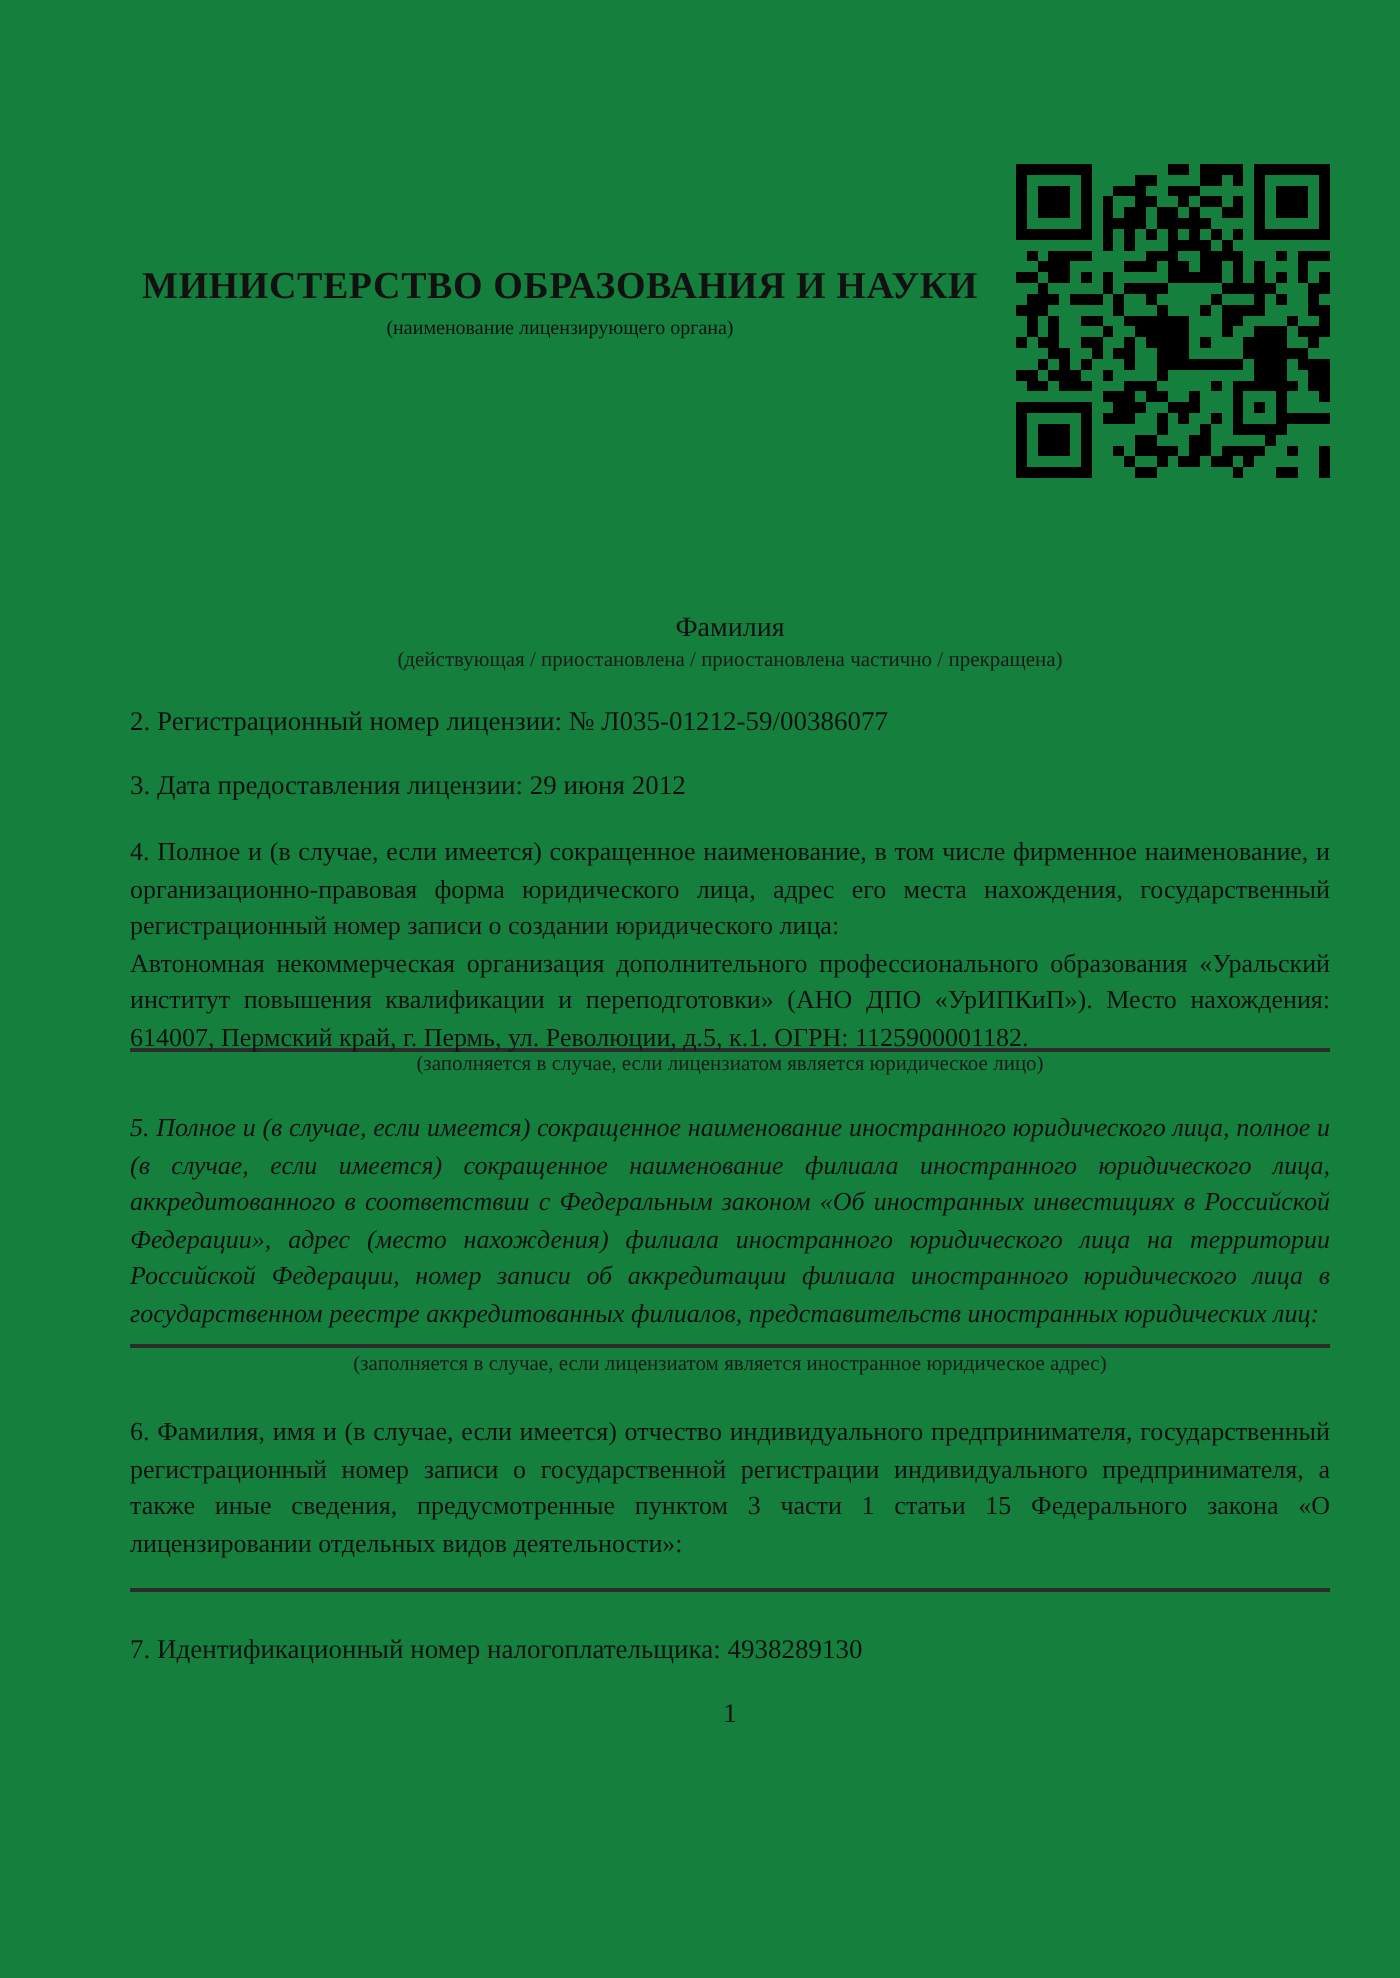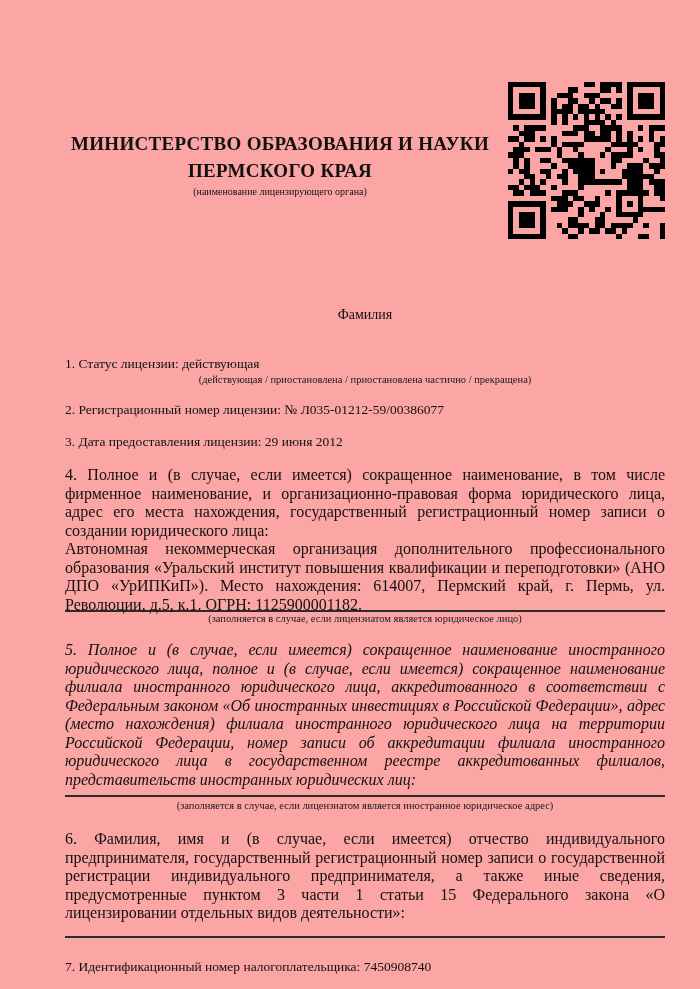--- a/index.html
+++ b/index.html
@@ -1,19 +1,19 @@
 <!DOCTYPE html>
 <html lang="ru"><head>
 <meta charset="utf-8">
 <style>
   html,body{margin:0;padding:0;background:#fff;}
   .page{
     position:relative;
     width:700px;height:989px;
-    background:#fca5a5;
+    background:#15803d;
     font-family:"Liberation Serif","DejaVu Serif",serif;
     color:#111;
     overflow:hidden;
   }
   
   .ministry{
     position:absolute;left:65px;top:130px;width:430px;
     text-align:center;font-weight:bold;font-size:19px;line-height:27px;
     letter-spacing:.3px;
   }
@@ -22,21 +22,21 @@
     letter-spacing:0;margin-top:2px;
   }
   .qr{
     position:absolute;left:508px;top:82px;width:157px;height:157px;
   }
   .qr svg{display:block;width:157px;height:157px;}
   
   .content{position:absolute;left:65px;top:306px;width:600px;}
   .doc-title{text-align:center;font-size:14px;line-height:18px;}
   .line-item{font-size:13.5px;line-height:19px;margin:0;}
-  .para{font-size:16px;line-height:18.5px;text-align:justify;margin:0;}
+  .para{font-size:13px;line-height:18.5px;text-align:justify;margin:0;}
   .caption{font-size:10.5px;line-height:13px;text-align:center;color:#1a1a1a;}
   .rule{height:0;border-top:2px solid #2b2b2b;}
   .mt-status{margin-top:30px;}
   .mt-reg{margin-top:14px;}
   .mt-date{margin-top:13px;}
   .mt-legal{margin-top:15px;}
   .rule-legal{margin-top:-4px;}
   .mt-foreign{margin-top:16px;font-style:italic;}
   .rule-foreign{margin-top:6px;}
   .rule-foreign + .caption{margin-top:2px;}
@@ -52,35 +52,30 @@
 <div class="page">
 
   <div class="qr">
       <svg viewBox="0 0 29 29" shape-rendering="crispEdges">
         <path d="M0 0h1v1h-1zM1 0h1v1h-1zM2 0h1v1h-1zM3 0h1v1h-1zM4 0h1v1h-1zM5 0h1v1h-1zM6 0h1v1h-1zM14 0h1v1h-1zM15 0h1v1h-1zM17 0h1v1h-1zM18 0h1v1h-1zM19 0h1v1h-1zM20 0h1v1h-1zM22 0h1v1h-1zM23 0h1v1h-1zM24 0h1v1h-1zM25 0h1v1h-1zM26 0h1v1h-1zM27 0h1v1h-1zM28 0h1v1h-1zM0 1h1v1h-1zM6 1h1v1h-1zM11 1h1v1h-1zM12 1h1v1h-1zM17 1h1v1h-1zM18 1h1v1h-1zM20 1h1v1h-1zM22 1h1v1h-1zM28 1h1v1h-1zM0 2h1v1h-1zM2 2h1v1h-1zM3 2h1v1h-1zM4 2h1v1h-1zM6 2h1v1h-1zM9 2h1v1h-1zM10 2h1v1h-1zM11 2h1v1h-1zM14 2h1v1h-1zM15 2h1v1h-1zM16 2h1v1h-1zM22 2h1v1h-1zM24 2h1v1h-1zM25 2h1v1h-1zM26 2h1v1h-1zM28 2h1v1h-1zM0 3h1v1h-1zM2 3h1v1h-1zM3 3h1v1h-1zM4 3h1v1h-1zM6 3h1v1h-1zM8 3h1v1h-1zM11 3h1v1h-1zM12 3h1v1h-1zM15 3h1v1h-1zM17 3h1v1h-1zM18 3h1v1h-1zM20 3h1v1h-1zM22 3h1v1h-1zM24 3h1v1h-1zM25 3h1v1h-1zM26 3h1v1h-1zM28 3h1v1h-1zM0 4h1v1h-1zM2 4h1v1h-1zM3 4h1v1h-1zM4 4h1v1h-1zM6 4h1v1h-1zM8 4h1v1h-1zM10 4h1v1h-1zM11 4h1v1h-1zM13 4h1v1h-1zM14 4h1v1h-1zM16 4h1v1h-1zM19 4h1v1h-1zM20 4h1v1h-1zM22 4h1v1h-1zM24 4h1v1h-1zM25 4h1v1h-1zM26 4h1v1h-1zM28 4h1v1h-1zM0 5h1v1h-1zM6 5h1v1h-1zM8 5h1v1h-1zM9 5h1v1h-1zM10 5h1v1h-1zM11 5h1v1h-1zM13 5h1v1h-1zM14 5h1v1h-1zM15 5h1v1h-1zM16 5h1v1h-1zM17 5h1v1h-1zM22 5h1v1h-1zM28 5h1v1h-1zM0 6h1v1h-1zM1 6h1v1h-1zM2 6h1v1h-1zM3 6h1v1h-1zM4 6h1v1h-1zM5 6h1v1h-1zM6 6h1v1h-1zM8 6h1v1h-1zM10 6h1v1h-1zM12 6h1v1h-1zM14 6h1v1h-1zM16 6h1v1h-1zM18 6h1v1h-1zM20 6h1v1h-1zM22 6h1v1h-1zM23 6h1v1h-1zM24 6h1v1h-1zM25 6h1v1h-1zM26 6h1v1h-1zM27 6h1v1h-1zM28 6h1v1h-1zM8 7h1v1h-1zM10 7h1v1h-1zM14 7h1v1h-1zM15 7h1v1h-1zM16 7h1v1h-1zM17 7h1v1h-1zM19 7h1v1h-1zM1 8h1v1h-1zM3 8h1v1h-1zM4 8h1v1h-1zM5 8h1v1h-1zM6 8h1v1h-1zM12 8h1v1h-1zM13 8h1v1h-1zM14 8h1v1h-1zM17 8h1v1h-1zM18 8h1v1h-1zM19 8h1v1h-1zM20 8h1v1h-1zM24 8h1v1h-1zM26 8h1v1h-1zM27 8h1v1h-1zM28 8h1v1h-1zM2 9h1v1h-1zM3 9h1v1h-1zM4 9h1v1h-1zM10 9h1v1h-1zM11 9h1v1h-1zM12 9h1v1h-1zM14 9h1v1h-1zM15 9h1v1h-1zM17 9h1v1h-1zM18 9h1v1h-1zM20 9h1v1h-1zM22 9h1v1h-1zM26 9h1v1h-1zM0 10h1v1h-1zM1 10h1v1h-1zM3 10h1v1h-1zM4 10h1v1h-1zM6 10h1v1h-1zM8 10h1v1h-1zM14 10h1v1h-1zM15 10h1v1h-1zM16 10h1v1h-1zM17 10h1v1h-1zM18 10h1v1h-1zM20 10h1v1h-1zM22 10h1v1h-1zM24 10h1v1h-1zM26 10h1v1h-1zM28 10h1v1h-1zM2 11h1v1h-1zM8 11h1v1h-1zM10 11h1v1h-1zM11 11h1v1h-1zM12 11h1v1h-1zM13 11h1v1h-1zM19 11h1v1h-1zM20 11h1v1h-1zM21 11h1v1h-1zM22 11h1v1h-1zM23 11h1v1h-1zM27 11h1v1h-1zM28 11h1v1h-1zM1 12h1v1h-1zM2 12h1v1h-1zM3 12h1v1h-1zM5 12h1v1h-1zM6 12h1v1h-1zM7 12h1v1h-1zM9 12h1v1h-1zM12 12h1v1h-1zM18 12h1v1h-1zM22 12h1v1h-1zM24 12h1v1h-1zM27 12h1v1h-1zM0 13h1v1h-1zM1 13h1v1h-1zM2 13h1v1h-1zM9 13h1v1h-1zM13 13h1v1h-1zM17 13h1v1h-1zM19 13h1v1h-1zM20 13h1v1h-1zM21 13h1v1h-1zM22 13h1v1h-1zM27 13h1v1h-1zM28 13h1v1h-1zM1 14h1v1h-1zM3 14h1v1h-1zM6 14h1v1h-1zM7 14h1v1h-1zM10 14h1v1h-1zM11 14h1v1h-1zM12 14h1v1h-1zM13 14h1v1h-1zM14 14h1v1h-1zM15 14h1v1h-1zM19 14h1v1h-1zM20 14h1v1h-1zM25 14h1v1h-1zM28 14h1v1h-1zM1 15h1v1h-1zM3 15h1v1h-1zM8 15h1v1h-1zM11 15h1v1h-1zM12 15h1v1h-1zM13 15h1v1h-1zM14 15h1v1h-1zM15 15h1v1h-1zM19 15h1v1h-1zM22 15h1v1h-1zM23 15h1v1h-1zM24 15h1v1h-1zM26 15h1v1h-1zM27 15h1v1h-1zM28 15h1v1h-1zM0 16h1v1h-1zM2 16h1v1h-1zM3 16h1v1h-1zM6 16h1v1h-1zM7 16h1v1h-1zM10 16h1v1h-1zM12 16h1v1h-1zM13 16h1v1h-1zM14 16h1v1h-1zM15 16h1v1h-1zM17 16h1v1h-1zM21 16h1v1h-1zM22 16h1v1h-1zM23 16h1v1h-1zM24 16h1v1h-1zM27 16h1v1h-1zM3 17h1v1h-1zM4 17h1v1h-1zM7 17h1v1h-1zM9 17h1v1h-1zM10 17h1v1h-1zM13 17h1v1h-1zM14 17h1v1h-1zM15 17h1v1h-1zM21 17h1v1h-1zM22 17h1v1h-1zM23 17h1v1h-1zM24 17h1v1h-1zM25 17h1v1h-1zM26 17h1v1h-1zM2 18h1v1h-1zM4 18h1v1h-1zM6 18h1v1h-1zM10 18h1v1h-1zM13 18h1v1h-1zM14 18h1v1h-1zM15 18h1v1h-1zM16 18h1v1h-1zM17 18h1v1h-1zM18 18h1v1h-1zM19 18h1v1h-1zM20 18h1v1h-1zM22 18h1v1h-1zM23 18h1v1h-1zM24 18h1v1h-1zM26 18h1v1h-1zM27 18h1v1h-1zM28 18h1v1h-1zM0 19h1v1h-1zM1 19h1v1h-1zM3 19h1v1h-1zM4 19h1v1h-1zM5 19h1v1h-1zM8 19h1v1h-1zM13 19h1v1h-1zM22 19h1v1h-1zM23 19h1v1h-1zM24 19h1v1h-1zM27 19h1v1h-1zM28 19h1v1h-1zM1 20h1v1h-1zM2 20h1v1h-1zM4 20h1v1h-1zM5 20h1v1h-1zM6 20h1v1h-1zM10 20h1v1h-1zM11 20h1v1h-1zM12 20h1v1h-1zM18 20h1v1h-1zM20 20h1v1h-1zM21 20h1v1h-1zM22 20h1v1h-1zM23 20h1v1h-1zM24 20h1v1h-1zM25 20h1v1h-1zM27 20h1v1h-1zM28 20h1v1h-1zM8 21h1v1h-1zM9 21h1v1h-1zM10 21h1v1h-1zM12 21h1v1h-1zM13 21h1v1h-1zM16 21h1v1h-1zM20 21h1v1h-1zM24 21h1v1h-1zM28 21h1v1h-1zM0 22h1v1h-1zM1 22h1v1h-1zM2 22h1v1h-1zM3 22h1v1h-1zM4 22h1v1h-1zM5 22h1v1h-1zM6 22h1v1h-1zM9 22h1v1h-1zM10 22h1v1h-1zM11 22h1v1h-1zM14 22h1v1h-1zM15 22h1v1h-1zM16 22h1v1h-1zM20 22h1v1h-1zM22 22h1v1h-1zM24 22h1v1h-1zM0 23h1v1h-1zM6 23h1v1h-1zM8 23h1v1h-1zM9 23h1v1h-1zM10 23h1v1h-1zM13 23h1v1h-1zM15 23h1v1h-1zM18 23h1v1h-1zM20 23h1v1h-1zM24 23h1v1h-1zM25 23h1v1h-1zM26 23h1v1h-1zM27 23h1v1h-1zM28 23h1v1h-1zM0 24h1v1h-1zM2 24h1v1h-1zM3 24h1v1h-1zM4 24h1v1h-1zM6 24h1v1h-1zM13 24h1v1h-1zM17 24h1v1h-1zM20 24h1v1h-1zM21 24h1v1h-1zM22 24h1v1h-1zM23 24h1v1h-1zM24 24h1v1h-1zM0 25h1v1h-1zM2 25h1v1h-1zM3 25h1v1h-1zM4 25h1v1h-1zM6 25h1v1h-1zM11 25h1v1h-1zM12 25h1v1h-1zM16 25h1v1h-1zM17 25h1v1h-1zM23 25h1v1h-1zM0 26h1v1h-1zM2 26h1v1h-1zM3 26h1v1h-1zM4 26h1v1h-1zM6 26h1v1h-1zM9 26h1v1h-1zM11 26h1v1h-1zM12 26h1v1h-1zM13 26h1v1h-1zM14 26h1v1h-1zM16 26h1v1h-1zM17 26h1v1h-1zM19 26h1v1h-1zM20 26h1v1h-1zM21 26h1v1h-1zM22 26h1v1h-1zM25 26h1v1h-1zM28 26h1v1h-1zM0 27h1v1h-1zM6 27h1v1h-1zM10 27h1v1h-1zM13 27h1v1h-1zM15 27h1v1h-1zM16 27h1v1h-1zM18 27h1v1h-1zM19 27h1v1h-1zM21 27h1v1h-1zM28 27h1v1h-1zM0 28h1v1h-1zM1 28h1v1h-1zM2 28h1v1h-1zM3 28h1v1h-1zM4 28h1v1h-1zM5 28h1v1h-1zM6 28h1v1h-1zM11 28h1v1h-1zM12 28h1v1h-1zM20 28h1v1h-1zM24 28h1v1h-1zM25 28h1v1h-1zM28 28h1v1h-1z" fill="#000"></path>
       </svg>
     </div>
 
   <div class="ministry">
     <div>МИНИСТЕРСТВО ОБРАЗОВАНИЯ И НАУКИ</div>
-    <div>ПЕРМСКОГО КРАЯ</div>
     <div class="ministry-caption">(наименование лицензирующего органа)</div>
   </div>
 
   <div class="content">
 
     <div class="doc-title">
       <div>Фамилия</div>
     </div>
 
     <section>
-      <p class="line-item mt-status">
-        <span>1. Статус лицензии:</span>
-        <span>действующая</span>
-      </p>
       <div class="caption">(действующая / приостановлена / приостановлена частично / прекращена)</div>
     </section>
 
     <section>
       <p class="line-item mt-reg">
         <span>2. Регистрационный номер лицензии:</span>
         <span>№ Л035-01212-59/00386077</span>
       </p>
     </section>
 
@@ -105,20 +100,20 @@
     </section>
 
     <section>
       <p class="para mt-ip">6. Фамилия, имя и (в случае, если имеется) отчество индивидуального предпринимателя, государственный регистрационный номер записи о государственной регистрации индивидуального предпринимателя, а также иные сведения, предусмотренные пунктом 3 части 1 статьи 15 Федерального закона «О лицензировании отдельных видов деятельности»:</p>
       <div class="rule rule-ip"></div>
     </section>
 
     <section>
       <p class="line-item mt-inn">
         <span>7. Идентификационный номер налогоплательщика:</span>
-        <span>7450908740</span>
+        <span>4938289130</span>
       </p>
     </section>
 
     <div class="page-num">1</div>
 
   </div>
 </div>
 
 </body></html>

